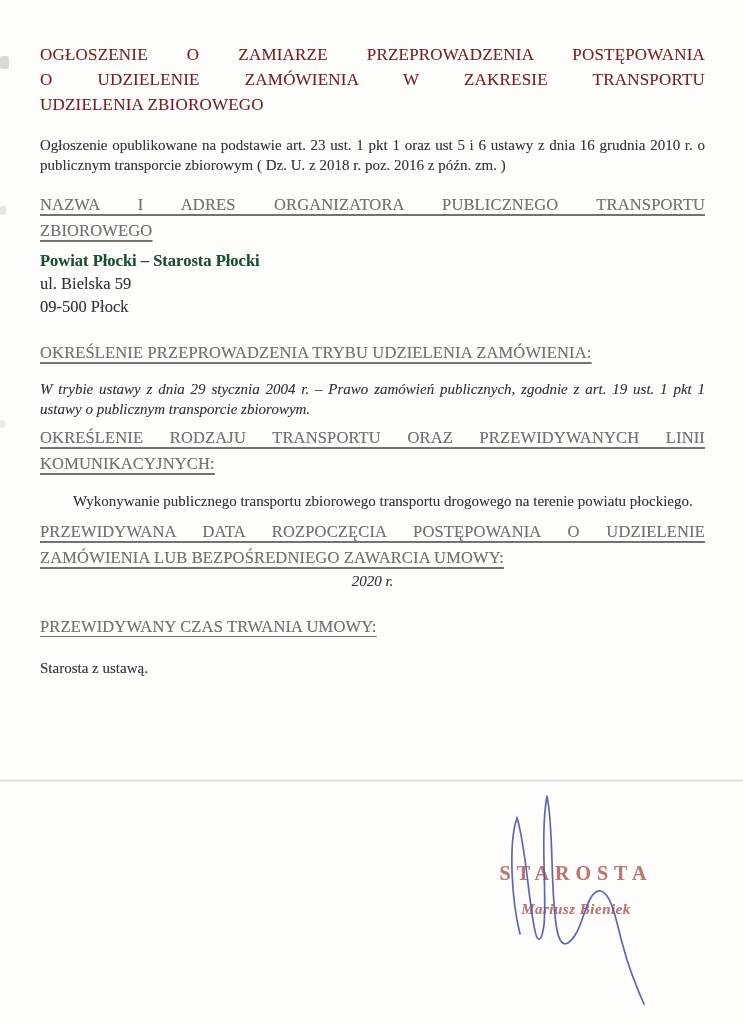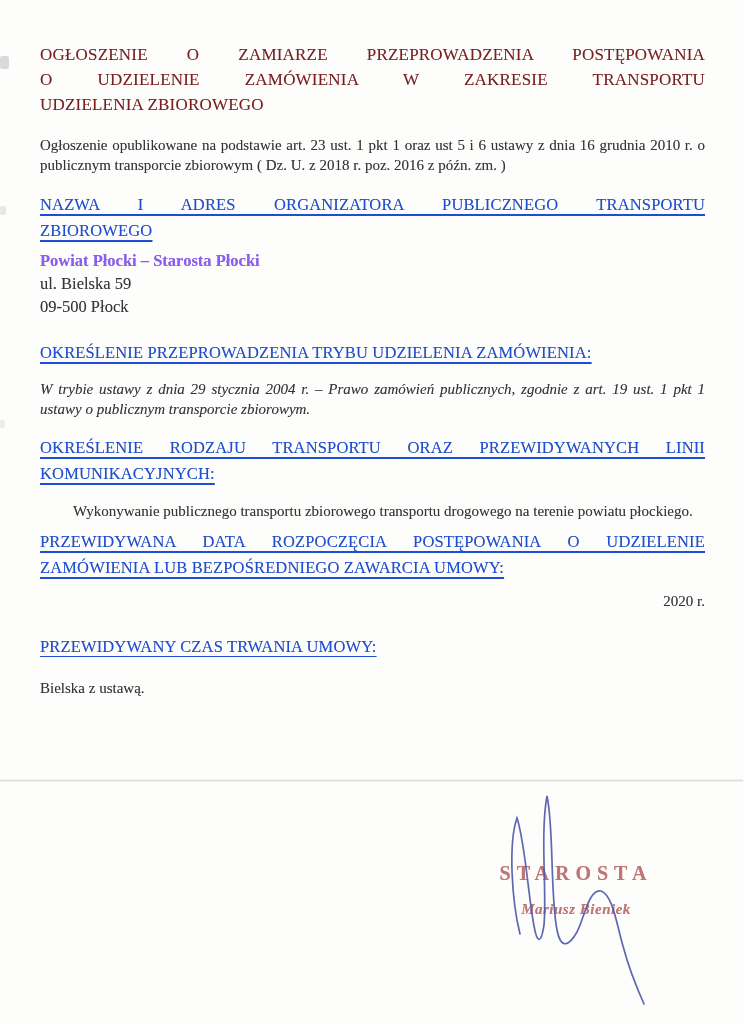--- a/index.html
+++ b/index.html
@@ -33,31 +33,31 @@
     text-align:justify;
   }
   .intro{margin-top:18px;}
   .heading{
     font-size:16.5px;
     line-height:26px;
     text-decoration:underline;
     text-decoration-thickness:1.5px;
     text-underline-offset:4px;
     letter-spacing:.15px;
-    color:#1d4ed8;
+    color:#737373;
   }
   .h-organizer{margin-top:17px;}
   .address{margin-top:5px;font-size:16.5px;line-height:23px;}
-  .address .org-name{font-weight:bold;color:#8b5cf6;}
+  .address .org-name{font-weight:bold;color:#14532d;}
   .h-mode{margin-top:22px;}
   .p-mode{margin-top:13px;font-style:italic;}
-  .h-type{margin-top:16px;}
+  .h-type{margin-top:6px;}
   .p-type{margin-top:14px;margin-left:33px;}
   .h-date{margin-top:8px;}
-  .p-date{margin-top:10px;text-align:right;}
+  .p-date{text-align:center;font-style:italic;}
   .h-duration{margin-top:23px;text-decoration:underline;}
   .p-duration{margin-top:18px;text-align:left;}
   
   .crease{
     position:absolute;left:0;top:779px;width:743px;height:3px;
     background:linear-gradient(to bottom,rgba(190,190,186,0),rgba(180,180,175,.45),rgba(190,190,186,0));
     pointer-events:none;
   }
   .edge-mark{position:absolute;background:#bdbdbd;border-radius:2px;opacity:.55;}
   .m1{left:0;top:56px;width:9px;height:13px;}
@@ -126,21 +126,21 @@
 
     <div class="heading h-date">
       <span class="jline">PRZEWIDYWANA DATA ROZPOCZĘCIA POSTĘPOWANIA O UDZIELENIE</span>
       <span class="jline-last">ZAMÓWIENIA LUB BEZPOŚREDNIEGO ZAWARCIA UMOWY:</span>
     </div>
 
     <div class="para p-date">2020 r.</div>
 
     <div class="heading h-duration">PRZEWIDYWANY CZAS TRWANIA UMOWY:</div>
 
-    <div class="para p-duration">Bielska z ustawą.</div>
+    <div class="para p-duration">Starosta z ustawą.</div>
 
   </div>
 
   <div class="crease"></div>
   <div class="edge-mark m1"></div>
   <div class="edge-mark m2"></div>
   <div class="edge-mark m3"></div>
 
   <div class="stamp">
     <div class="stamp-title">STAROSTA</div>

